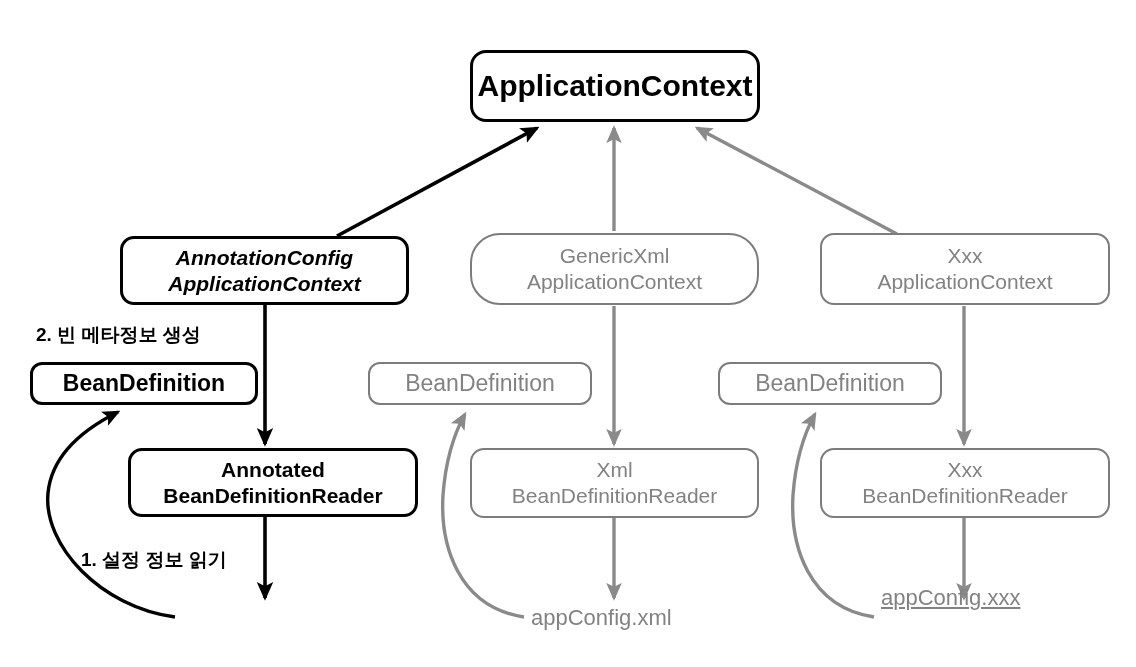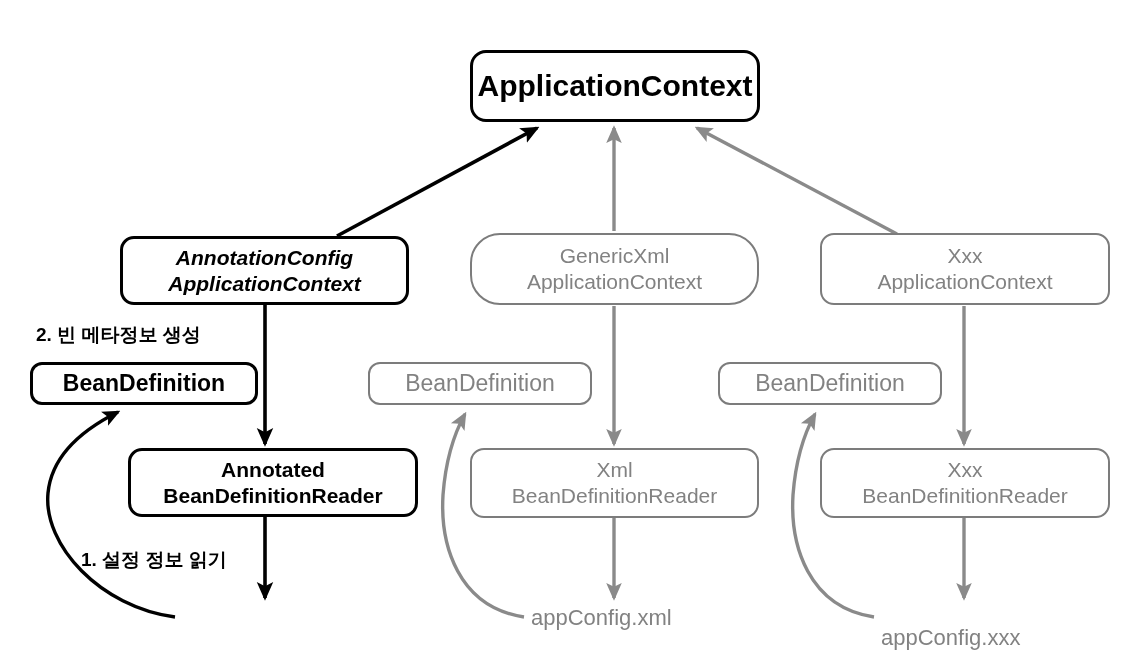--- a/index.html
+++ b/index.html
@@ -128,19 +128,19 @@
 
   <div class="node gray" style="left:470px; top:448px; width:289px; height:70px; font-size:21px;">Xml
 BeanDefinitionReader</div>
 
   <div class="node gray" style="left:820px; top:448px; width:290px; height:70px; font-size:21px;">Xxx
 BeanDefinitionReader</div>
 
 
   <div class="plain gray" style="left:531px; top:604px; width:180px; height:28px; font-size:22px;">appConfig.xml</div>
 
-  <div class="plain gray" style="left:881px; top:624px; width:180px; height:28px; font-size:22px;">appConfig.xxx</div>
+  <div class="plain gray" style="left:881px; top:584px; width:180px; height:28px; font-size:22px;text-decoration:underline;">appConfig.xxx</div>
 
   <div class="step-label" style="left:36px; top:322px; font-size:19px;">2. 빈 메타정보 생성</div>
 
   <div class="step-label" style="left:81px; top:547px; font-size:19px;">1. 설정 정보 읽기</div>
 
 </div>
 
 </body></html>

